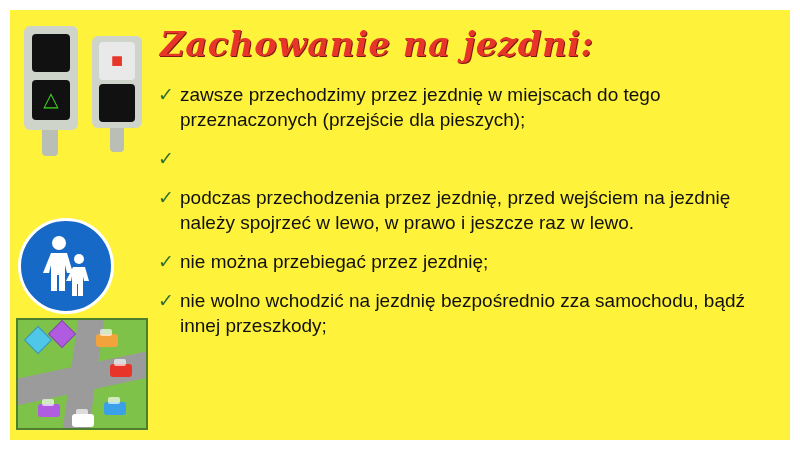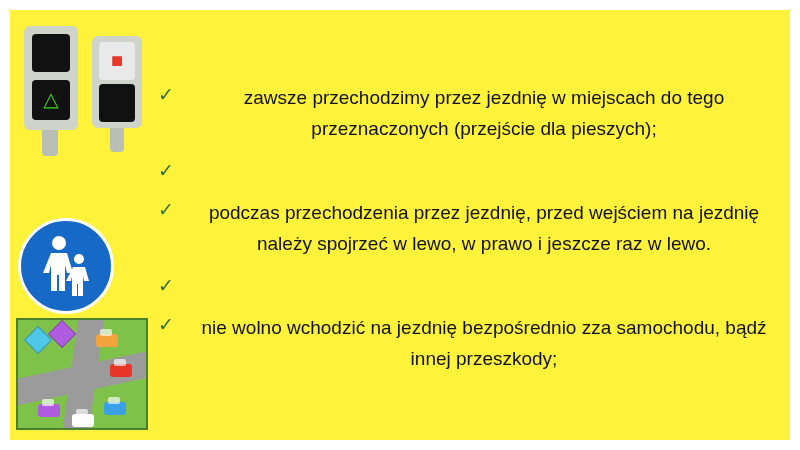--- a/index.html
+++ b/index.html
@@ -69,24 +69,23 @@
   .bullet .check {
     flex: 0 0 auto;
     width: 22px;
     font-size: 19px;
     line-height: 25px;
     color: #2f6f2f;
     font-family: "DejaVu Sans", sans-serif;
   }
   .bullet .btext {
     font-size: 19px;
-    line-height: 31px;
+    line-height: 25px;
     color: #111111;
     font-family: "Liberation Sans", sans-serif;
-    text-align: center;
   }
 
   
   .tl-group {
     position: absolute;
     left: 18px;
     top: 22px;
     width: 132px;
     height: 130px;
   }
@@ -225,39 +224,41 @@
     <div class="road-v"></div>
     <div class="gem" style="left:10px; top:10px; background:#4ec7e8;"></div>
     <div class="gem" style="left:34px; top:4px; background:#b05ce0;"></div>
     <div class="car" style="left:78px; top:14px; background:#f2a33c;"></div>
     <div class="car" style="left:92px; top:44px; background:#e8352a;"></div>
     <div class="car" style="left:20px; top:84px; background:#b05ce0;"></div>
     <div class="car" style="left:54px; top:94px; background:#ffffff;"></div>
     <div class="car" style="left:86px; top:82px; background:#3aa0e8;"></div>
   </div>
 
+  <div class="title">Zachowanie na jezdni:</div>
 
   <div class="bullets">
 
     <div class="bullet">
       <span class="check">✓</span>
       <span class="btext">zawsze przechodzimy przez jezdnię w miejscach do tego przeznaczonych (przejście dla pieszych);</span>
     </div>
 
     <div class="bullet">
       <span class="check">✓</span>
     </div>
 
     <div class="bullet">
       <span class="check">✓</span>
       <span class="btext">podczas przechodzenia przez jezdnię, przed wejściem na jezdnię należy spojrzeć w lewo, w prawo i jeszcze raz w lewo.</span>
     </div>
 
     <div class="bullet">
       <span class="check">✓</span>
+      <span class="btext">nie można przebiegać przez jezdnię;</span>
     </div>
 
     <div class="bullet">
       <span class="check">✓</span>
       <span class="btext">nie wolno wchodzić na jezdnię bezpośrednio zza samochodu, bądź innej przeszkody;</span>
     </div>
 
   </div>
 
 </div>

